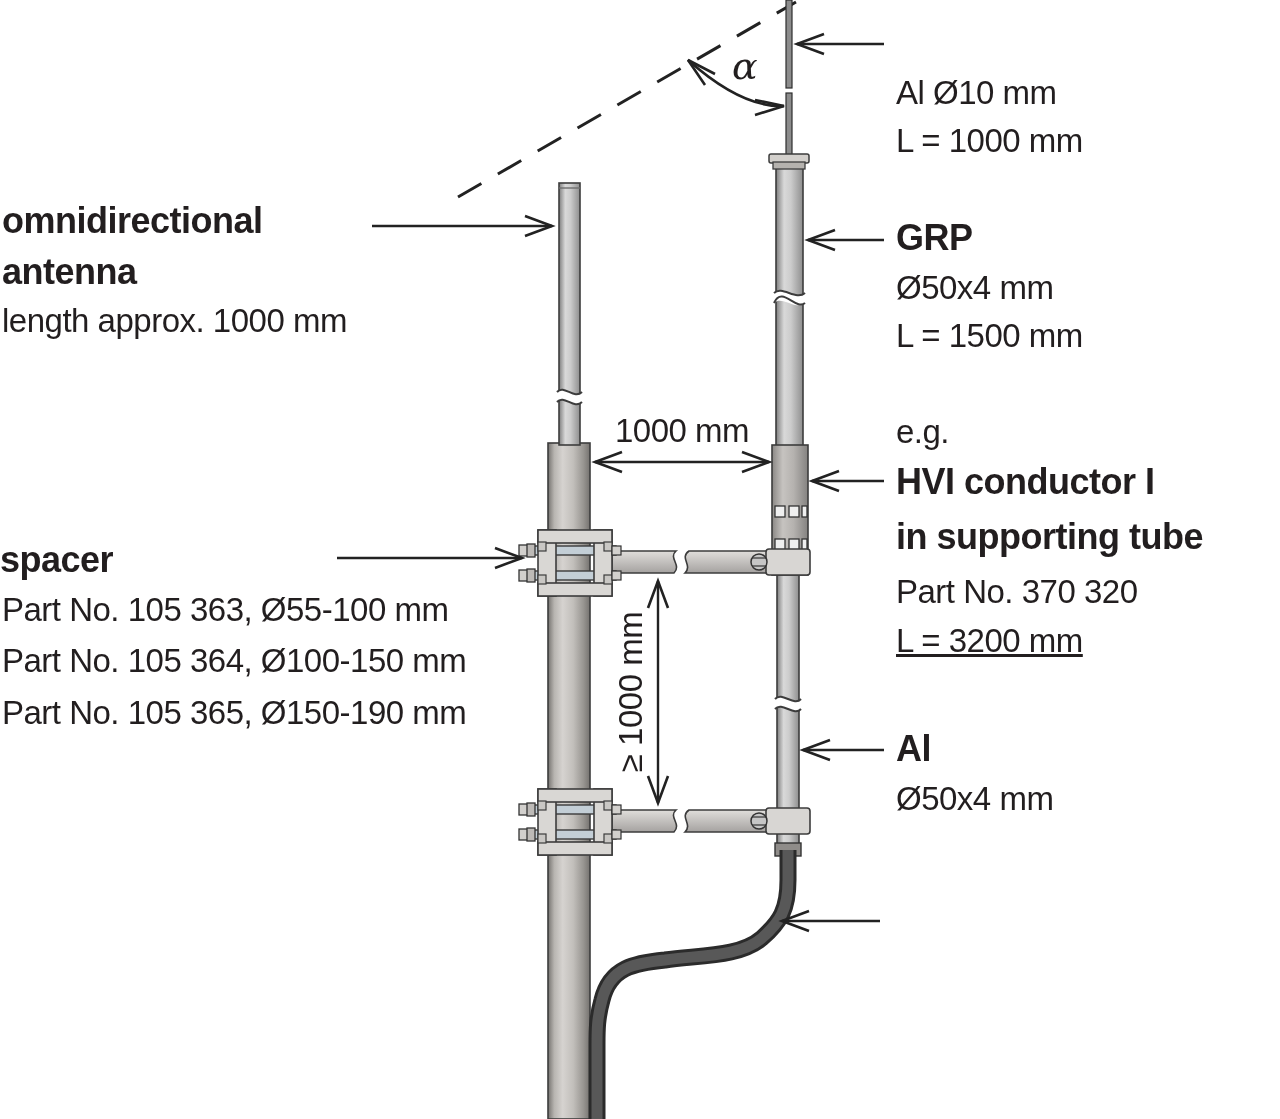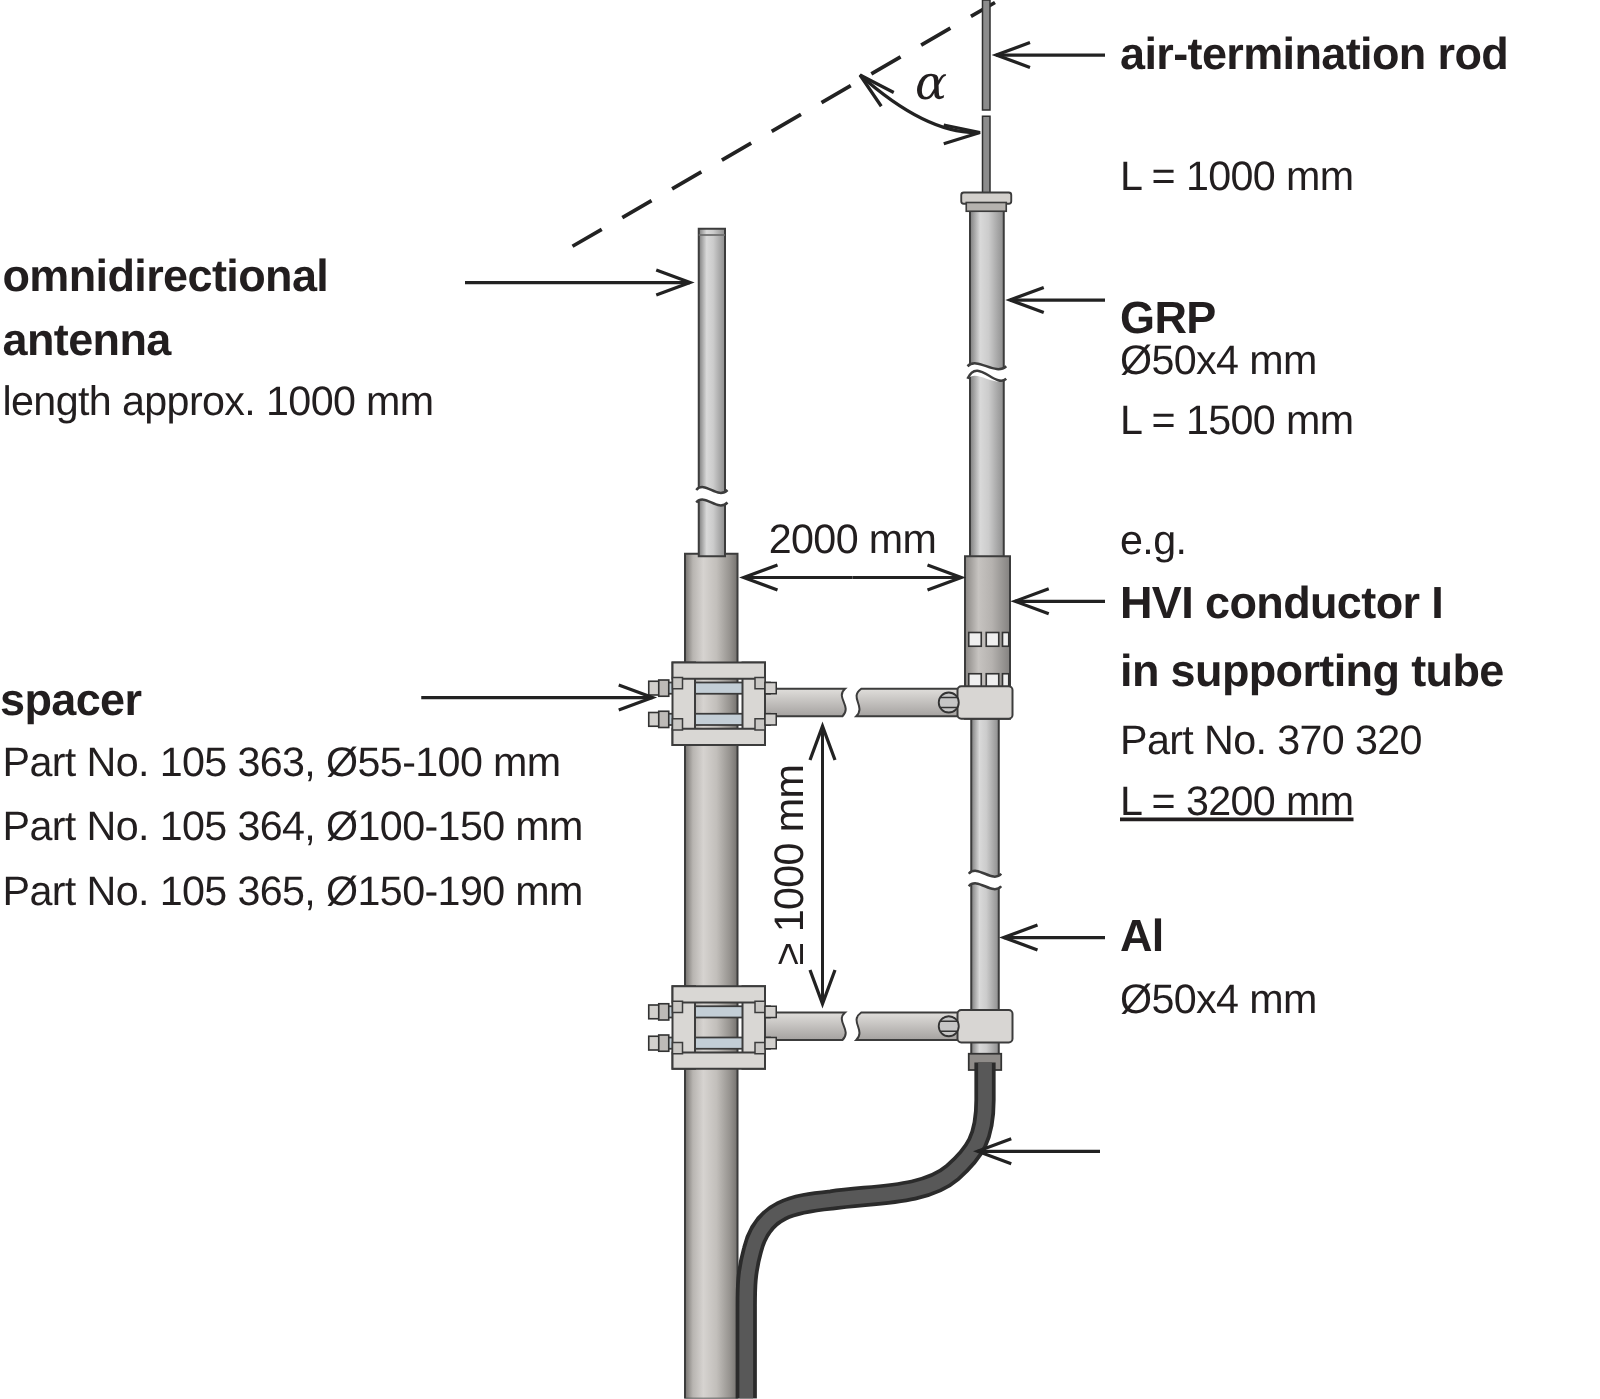--- a/index.html
+++ b/index.html
@@ -179,34 +179,34 @@
 
   <div class="lbl b" style="left:2px;top:201px;">omnidirectional</div>
   <div class="lbl b" style="left:2px;top:252px;">antenna</div>
   <div class="lbl r" style="left:2px;top:303px;">length approx. 1000 mm</div>
 
   <div class="lbl b" style="left:0;top:540px;">spacer</div>
   <div class="lbl r" style="left:2px;top:592px;">Part No. 105 363, Ø55-100 mm</div>
   <div class="lbl r" style="left:2px;top:643px;">Part No. 105 364, Ø100-150 mm</div>
   <div class="lbl r" style="left:2px;top:695px;">Part No. 105 365, Ø150-190 mm</div>
 
-  <div class="lbl b" style="left:896px;top:23px;">air-termination rod</div>
+  <div class="lbl r" style="left:896px;top:75px;">Al Ø10 mm</div>
   <div class="lbl r" style="left:896px;top:123px;">L = 1000 mm</div>
 
-  <div class="lbl b" style="left:896px;top:234px;">GRP</div>
+  <div class="lbl b" style="left:896px;top:218px;">GRP</div>
   <div class="lbl r" style="left:896px;top:270px;">Ø50x4 mm</div>
   <div class="lbl r" style="left:896px;top:318px;">L = 1500 mm</div>
 
   <div class="lbl r" style="left:896px;top:414px;">e.g.</div>
   <div class="lbl b" style="left:896px;top:462px;">HVI conductor I</div>
   <div class="lbl b" style="left:896px;top:517px;">in supporting tube</div>
   <div class="lbl r" style="left:896px;top:574px;">Part No. 370 320</div>
   <div class="lbl r" style="left:896px;top:623px;text-decoration:underline;">L = 3200 mm</div>
 
   <div class="lbl b" style="left:896px;top:729px;">Al</div>
   <div class="lbl r" style="left:896px;top:781px;">Ø50x4 mm</div>
 
 
-  <div class="lbl dim center" style="left:592px;top:413px;width:180px;">2000 mm</div>
+  <div class="lbl dim center" style="left:592px;top:413px;width:180px;">1000 mm</div>
   <div class="lbl dim center rot" style="left:533px;top:672px;width:200px;height:40px;">≥ 1000 mm</div>
   <div class="lbl alpha" style="left:732px;top:46px;">α</div>
 
 </div>
 
 </body></html>

